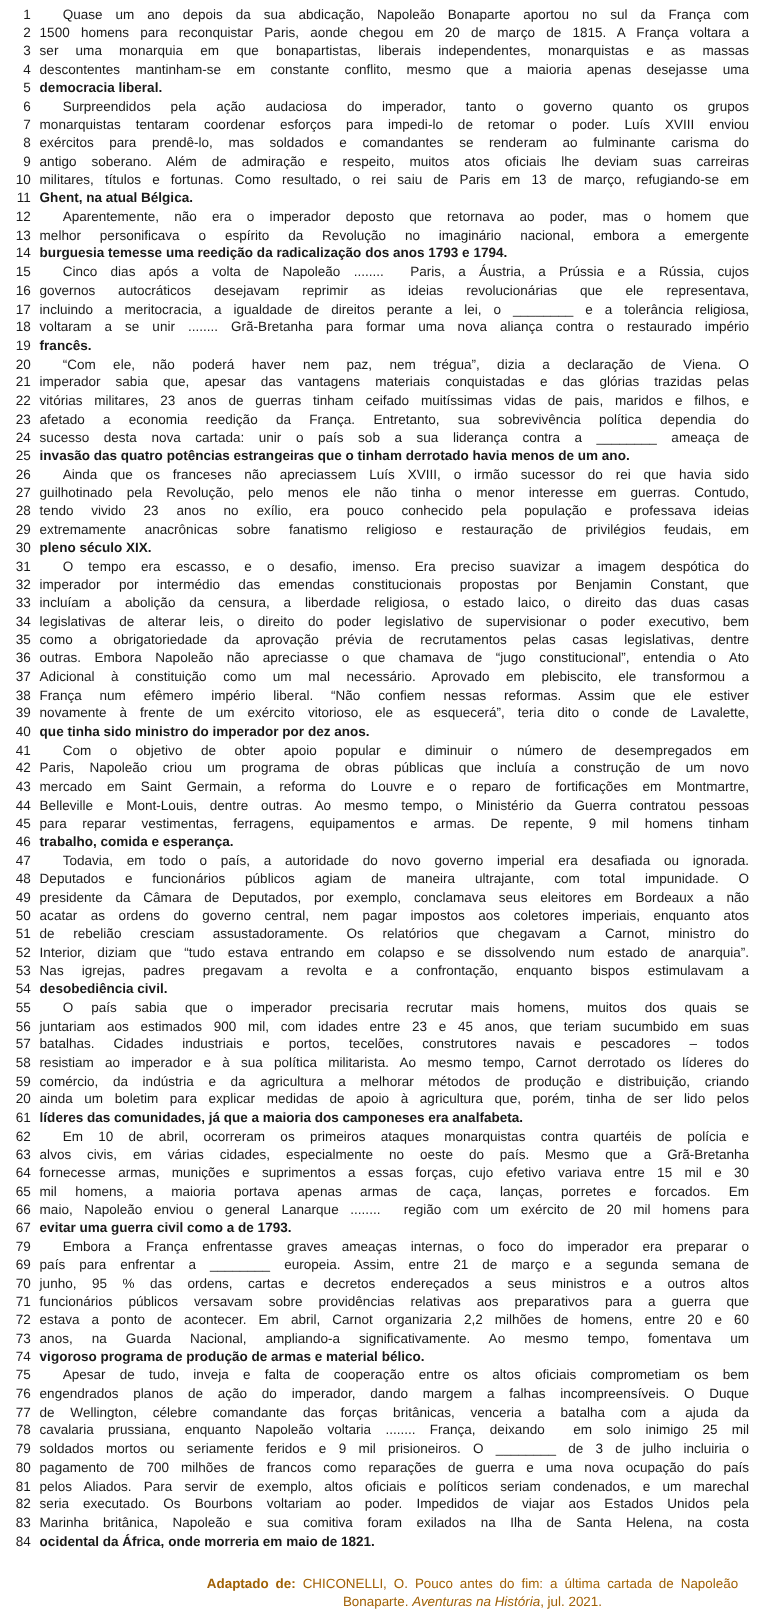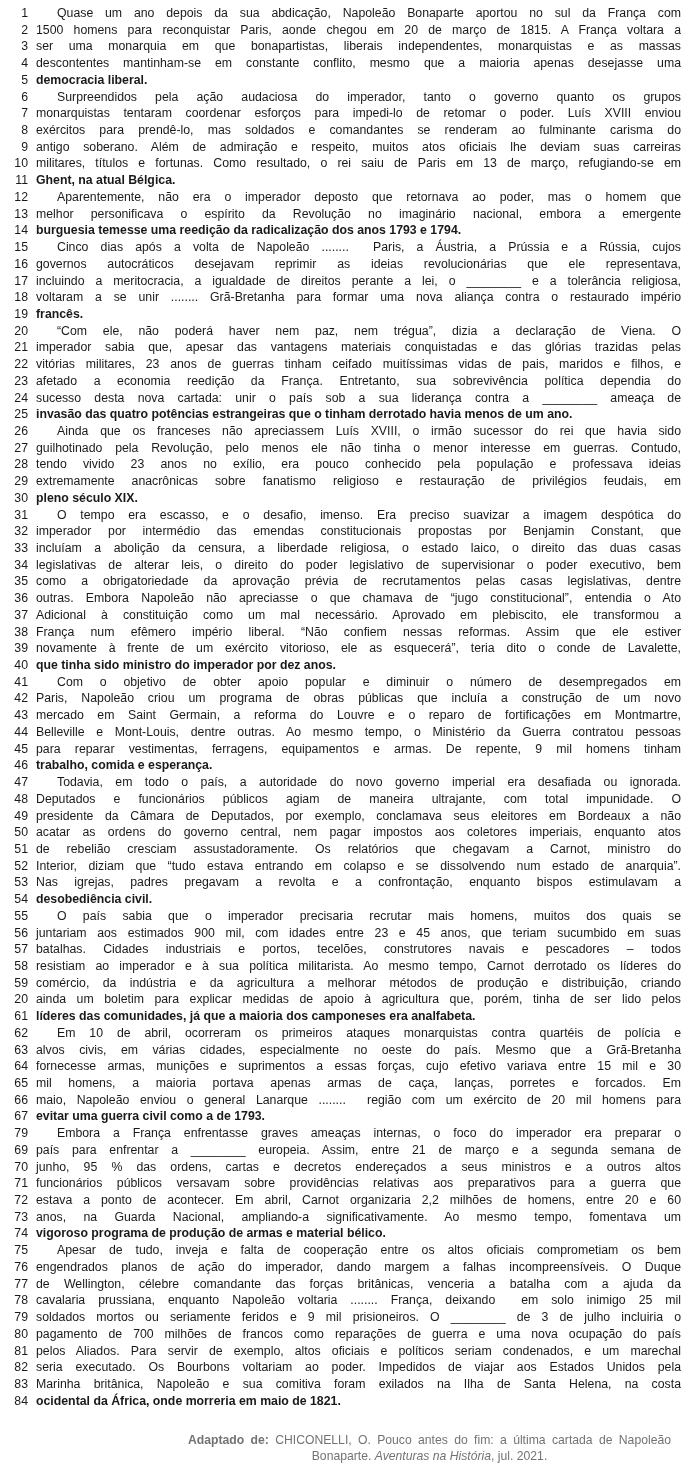--- a/index.html
+++ b/index.html
@@ -43,21 +43,21 @@
   }
   .line-text.indent {
     text-indent: 21px;
   }
   .footer {
     margin: 24px 10px 0 180px;
     font-size: 12.2px;
     line-height: 15.6px;
     text-align: justify;
     text-align-last: center;
-    color: #737373;
+    color: #a16207;
   }
   .footer .bold { font-weight: bold; }
   .footer .italic { font-style: italic; }
 </style>
 </head>
 <body>
 
 <div class="page">
   <div class="passage" id="passage">
     <div class="line">

